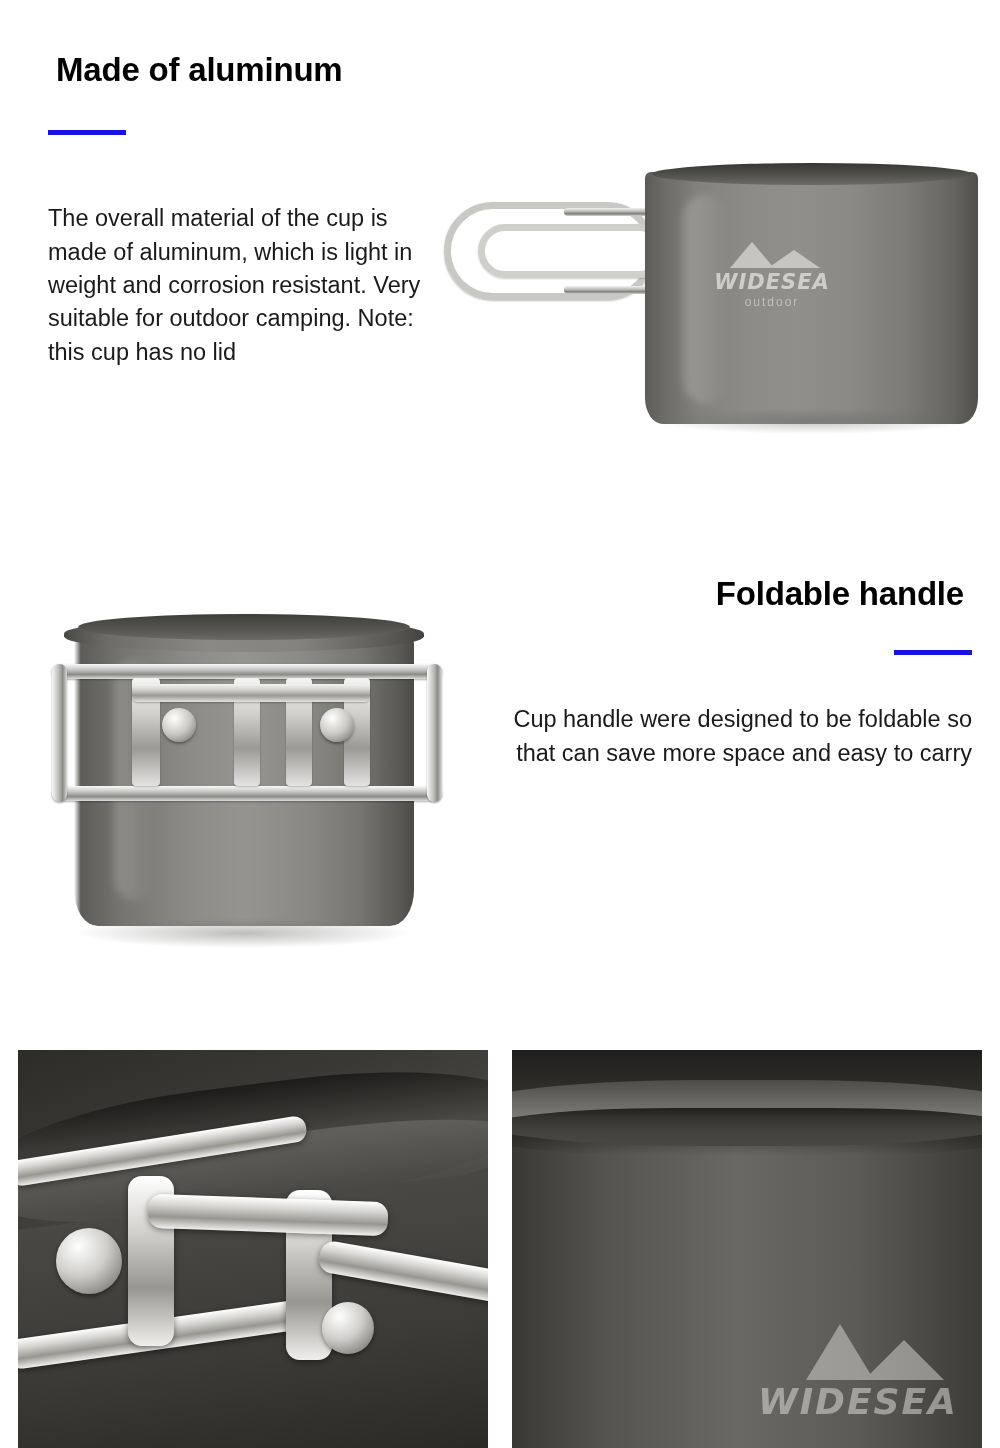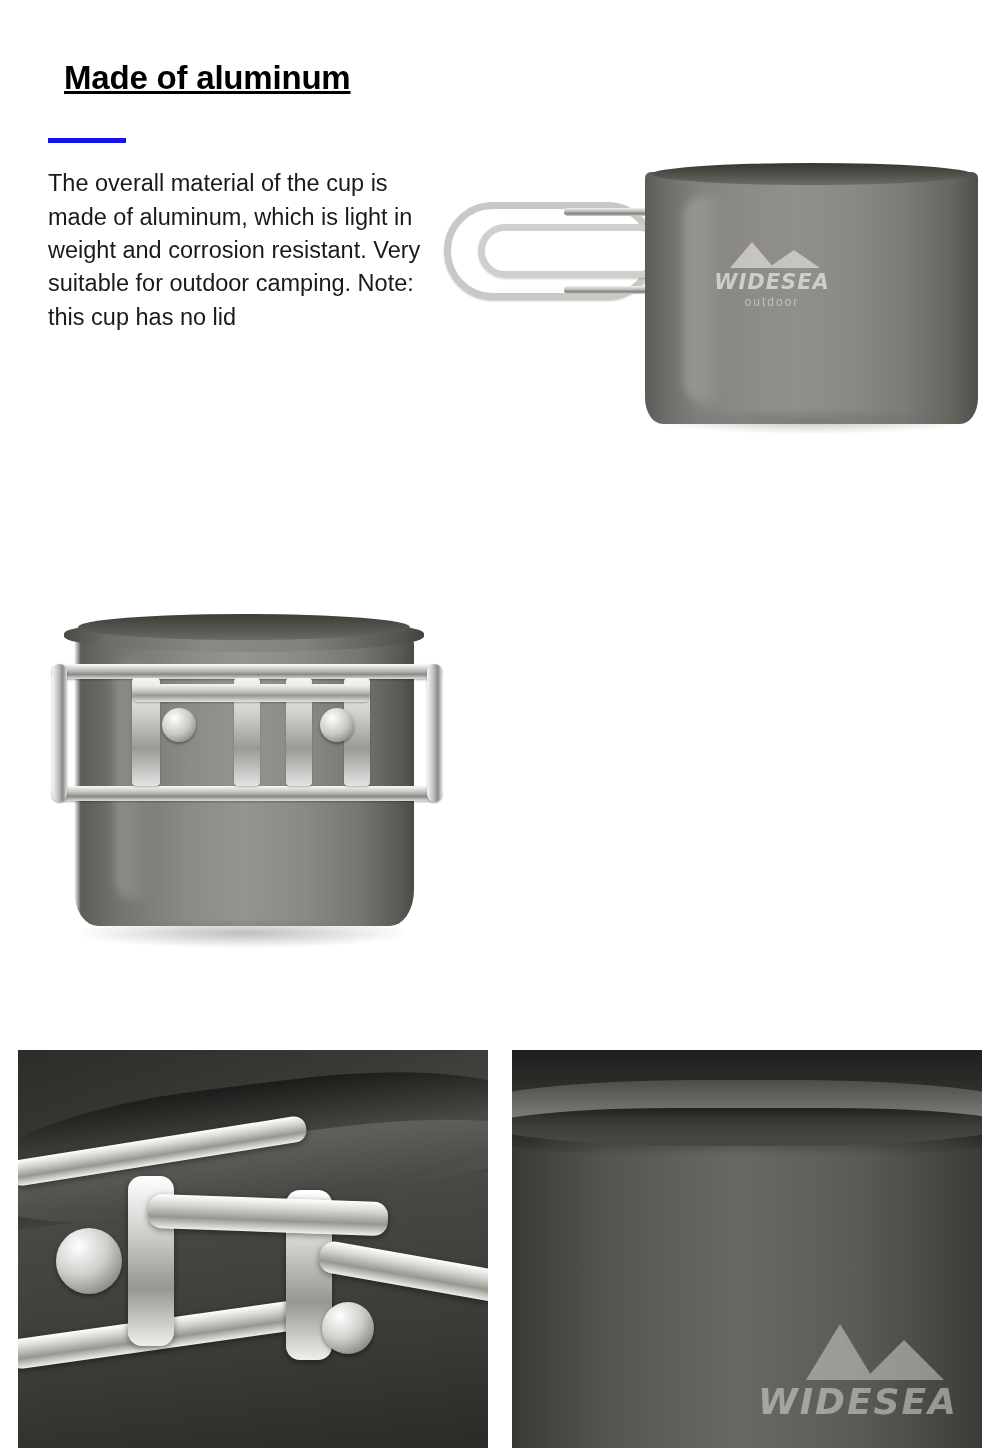--- a/index.html
+++ b/index.html
@@ -26,35 +26,34 @@
     position: absolute;
     left: 48px;
     top: 44px;
     width: 400px;
   }
   .heading {
     font-size: 33px;
     font-weight: bold;
     color: #000000;
     letter-spacing: -0.2px;
-    margin: 16px;
+    margin: 8px;
     line-height: 1.1;
-    text-decoration: underline;
   }
   .rule {
     width: 78px;
     height: 5px;
     background: #1414e6;
     margin-top: 42px;
   }
   .body-copy {
     font-size: 23.5px;
     line-height: 1.42;
     color: #1a1a1a;
-    margin-top: 24px;
+    margin-top: 67px;
   }
 
   
   .cup1-wrap {
     position: absolute;
     left: 430px;
     top: 150px;
     width: 560px;
     height: 320px;
   }
@@ -425,20 +424,25 @@
     <div class="cup1-logo">
       <div class="logo-mark"></div>
       <div class="logo-word">WIDESEA</div>
       <div class="logo-sub">outdoor</div>
     </div>
   </div>
 </div>
 
 <div class="section2">
 
+  <div class="s2-text">
+    <h1 class="heading">Foldable handle</h1>
+    <div class="rule"></div>
+    <p class="body-copy">Cup handle were designed to be foldable so that can save more space and easy to carry</p>
+  </div>
 
   <div class="cup2">
     <div class="cup2-body"></div>
     <div class="cup2-shine"></div>
     <div class="cup2-lidline"></div>
     <div class="cup2-lidtop"></div>
     <div class="cup2-shadow"></div>
 
     <div class="fold-bar" style="left:14px; top:64px; width:390px; height:15px;"></div>
     <div class="fold-bar" style="left:14px; top:186px; width:390px; height:15px;"></div>

